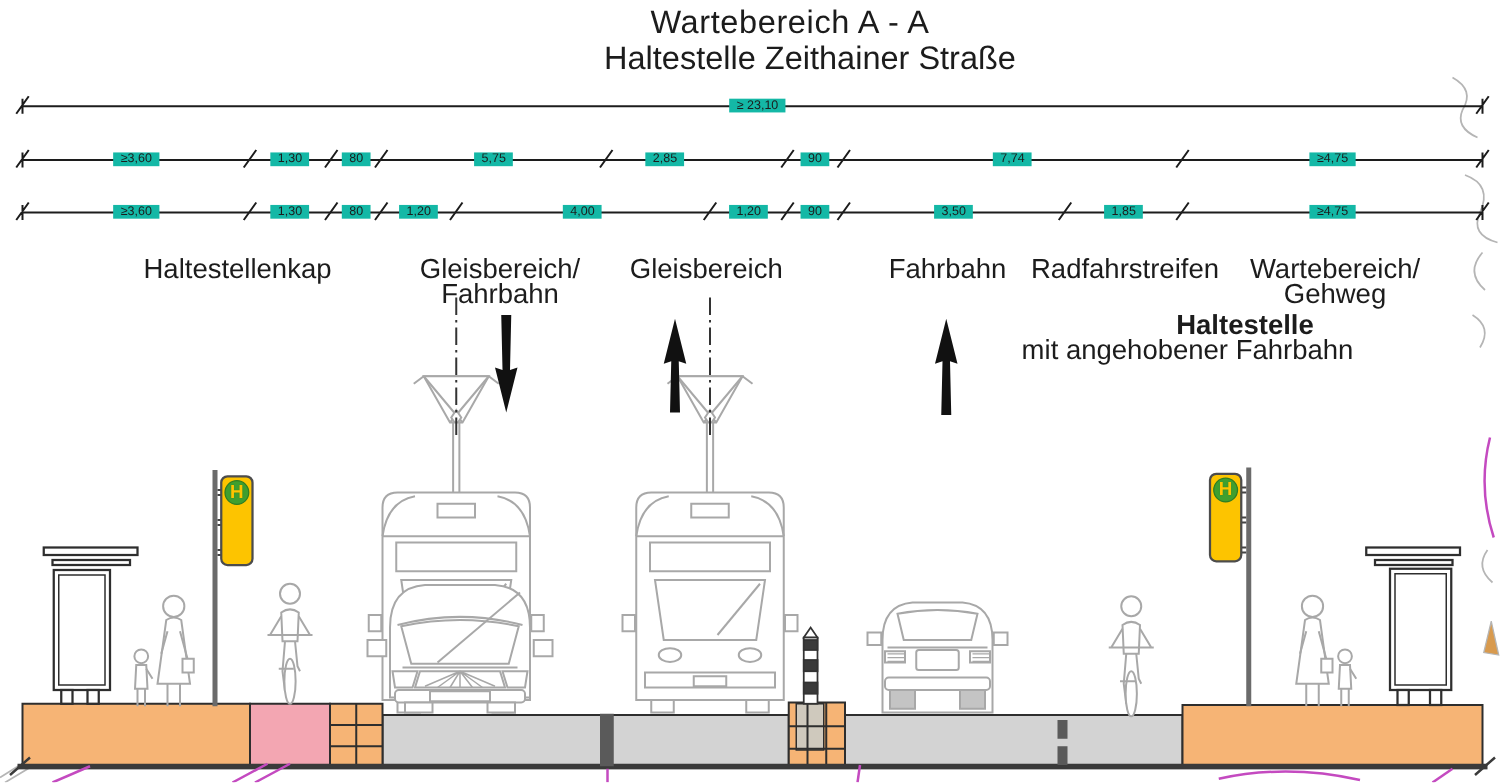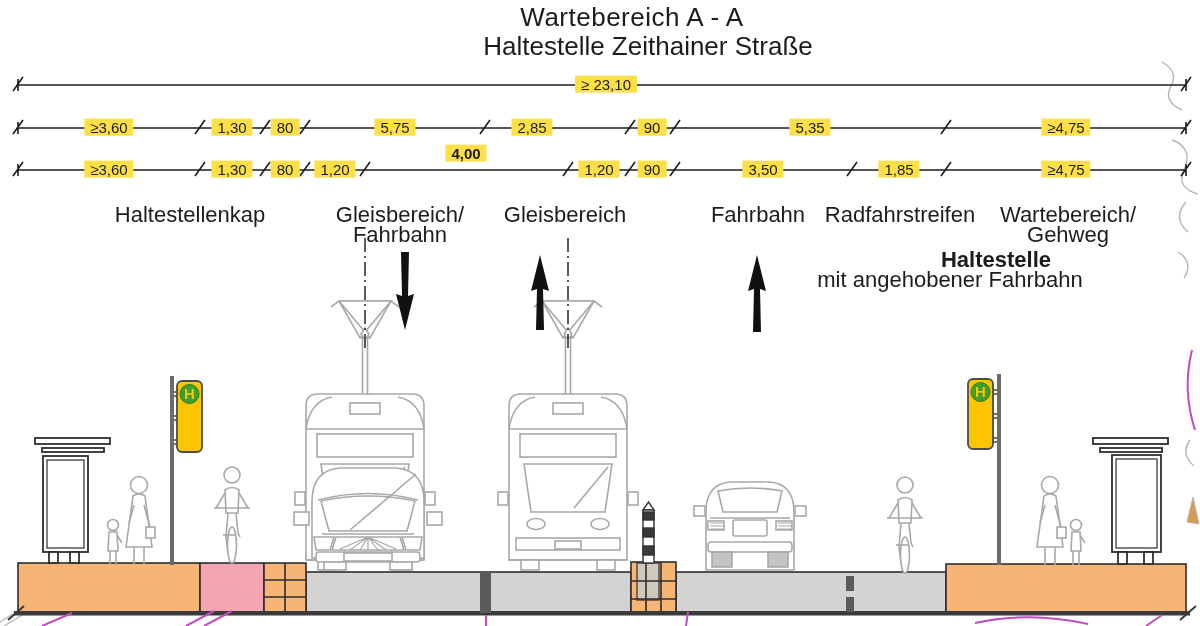--- a/index.html
+++ b/index.html
@@ -2,21 +2,21 @@
 <html style="--platform_orange: #f6b475; --bike_pink: #f3a6b2; --road_gray: #d3d3d3; --marking_dark: #5a5a5a; --baseline_dark: #3a3a3a; --sign_yellow: #fdc400; --sign_green: #3f9f2f; --outline_gray: #a8a8a8; --line_black: #1c1c1c; --plan_magenta: #c44ac0;"><head>
 <meta charset="utf-8">
 <style>
   html,body{margin:0;padding:0;background:#fff;}
   #canvas{position:relative;width:1200px;height:626px;background:#fff;overflow:hidden;
           font-family:"Liberation Sans","DejaVu Sans",sans-serif;color:#1c1c1c;}
   #drawing{position:absolute;left:0;top:0;}
   .txt{position:absolute;transform:translateX(-50%);white-space:nowrap;color:#1c1c1c;}
   .title1{font-size:26px;letter-spacing:.5px;}
   .title2{font-size:26px;}
-  .dim{font-size:15px;background:#fde047;padding:0 6px;transform:translate(-50%,-55%);}
+  .dim{font-size:10px;background:#14b8a6;padding:0 6px;transform:translate(-50%,-55%);}
   .zone{font-size:22px;}
   .hletter{font-size:15px;font-weight:bold;color:#fdc400;transform:translate(-50%,-52%);
            text-shadow:0 0 1px #2f7d22;}
 </style>
 </head>
 <body>
 
 <div id="canvas">
 
 <svg id="drawing" width="1200" height="626" viewBox="0 0 1200 626">
@@ -245,28 +245,28 @@
 <div class="txt title2" style="left:632px;top:31px;margin-left:16px;">Haltestelle Zeithainer Straße</div>
 
 <div class="txt dim" style="left:606px;top:85px;">≥ 23,10</div>
 
 <div class="txt dim" style="left:109px;top:128px;">≥3,60</div>
 <div class="txt dim" style="left:232px;top:128px;">1,30</div>
 <div class="txt dim" style="left:285px;top:128px;">80</div>
 <div class="txt dim" style="left:395px;top:128px;">5,75</div>
 <div class="txt dim" style="left:532px;top:128px;">2,85</div>
 <div class="txt dim" style="left:652px;top:128px;">90</div>
-<div class="txt dim" style="left:810px;top:128px;">5,35</div>
+<div class="txt dim" style="left:810px;top:128px;">7,74</div>
 <div class="txt dim" style="left:1066px;top:128px;">≥4,75</div>
 
 <div class="txt dim" style="left:109px;top:170px;">≥3,60</div>
 <div class="txt dim" style="left:232px;top:170px;">1,30</div>
 <div class="txt dim" style="left:285px;top:170px;">80</div>
 <div class="txt dim" style="left:335px;top:170px;">1,20</div>
-<div class="txt dim" style="left:466px;top:154px;font-weight:bold;">4,00</div>
+<div class="txt dim" style="left:466px;top:170px;">4,00</div>
 <div class="txt dim" style="left:599px;top:170px;">1,20</div>
 <div class="txt dim" style="left:652px;top:170px;">90</div>
 <div class="txt dim" style="left:763px;top:170px;">3,50</div>
 <div class="txt dim" style="left:899px;top:170px;">1,85</div>
 <div class="txt dim" style="left:1066px;top:170px;">≥4,75</div>
 
 <div class="txt zone" style="left:190px;top:202px;">Haltestellenkap</div>
 <div class="txt zone" style="left:400px;top:202px;text-align:right;">Gleisbereich/</div>
 <div class="txt zone" style="left:400px;top:222px;">Fahrbahn</div>
 <div class="txt zone" style="left:565px;top:202px;">Gleisbereich</div>

